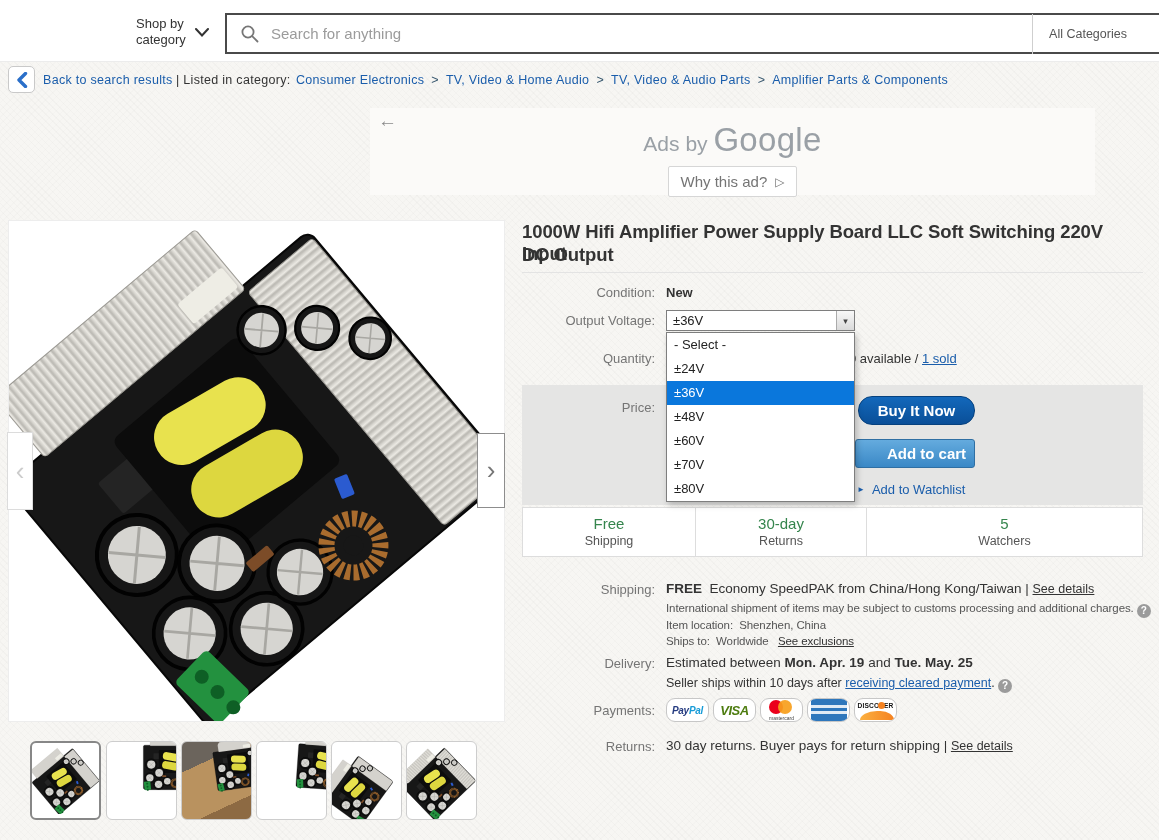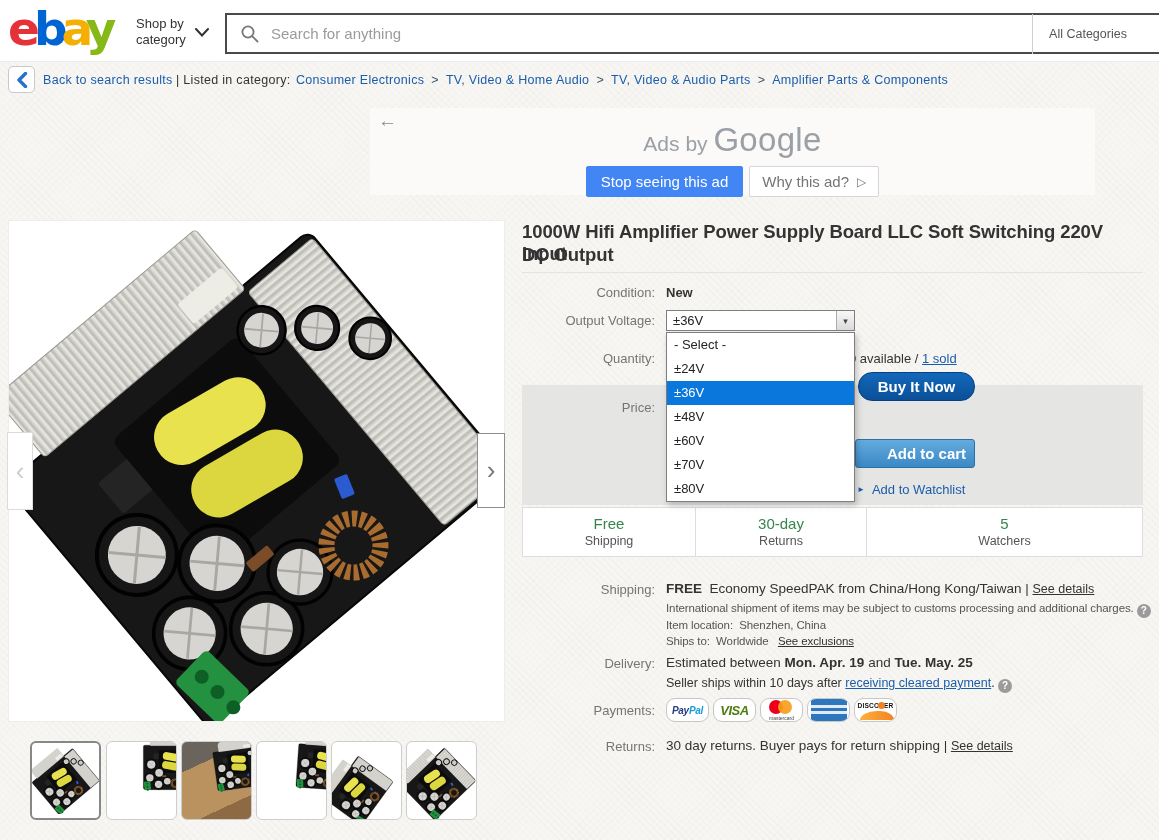--- a/index.html
+++ b/index.html
@@ -67,21 +67,21 @@
   .select-box { position:absolute; left:666px; top:310px; width:189px; height:21px; background:#fff; border:1px solid #7e7e7e; display:flex; align-items:stretch; z-index:31; cursor:pointer; }
   .select-box .txt { flex:1; font-size:13px; color:#222; padding-left:6px; line-height:19px; }
   .select-box .btn { width:18px; background:linear-gradient(#f8f8f8,#dadada); border-left:1px solid #ababab; display:flex; align-items:center; justify-content:center; font-size:9px; color:#444; }
   .option-list { position:absolute; left:666px; top:332px; width:189px; background:#fff; border:1px solid #7e7e7e; z-index:30; box-shadow:2px 3px 6px rgba(0,0,0,.22); }
   .option { height:24px; line-height:24px; padding-left:7px; font-size:13px; color:#222; cursor:pointer; }
   .option.selected { background:#0a77dc; color:#fff; }
 
   .qtyline { position:absolute; left:849px; top:351px; font-size:13px; color:#333; z-index:5; white-space:nowrap; }
 
   .pricebox { position:absolute; left:522px; top:385px; width:621px; height:120px; background:#e5e5e4; z-index:1; }
-  .btn-buy { position:absolute; left:858px; top:372px; width:117px; height:29px; border:1px solid #06417e; border-radius:14px; background:linear-gradient(#1368bb,#0a4f98); color:#fff; font-weight:bold; font-size:15px; cursor:pointer; z-index:2; font-family:"Liberation Sans",sans-serif; }
+  .btn-buy { position:absolute; left:858px; top:396px; width:117px; height:29px; border:1px solid #06417e; border-radius:14px; background:linear-gradient(#1368bb,#0a4f98); color:#fff; font-weight:bold; font-size:15px; cursor:pointer; z-index:2; font-family:"Liberation Sans",sans-serif; }
   .btn-cart { position:absolute; left:855px; top:439px; width:120px; height:29px; border:1px solid #2f6fa3; border-radius:3px; background:linear-gradient(#64abde,#3a88c6); color:#fff; font-weight:bold; font-size:15px; cursor:pointer; z-index:2; font-family:"Liberation Sans",sans-serif;padding-left:23px; }
   .watch { position:absolute; left:857px; top:482px; font-size:13px; z-index:2; display:flex; align-items:center; gap:7px; }
   .watch .tri { font-size:8px; color:#1a5dab; }
 
   .benefits { position:absolute; left:522px; top:507px; width:621px; height:50px; background:#fff; border:1px solid #ddd; display:flex; z-index:2; }
   .bcol { display:flex; flex-direction:column; align-items:center; justify-content:center; line-height:1.25; }
   .bcol + .bcol { border-left:1px solid #ddd; }
   .bc1 { width:172px; } .bc2 { width:171px; } .bc3 { flex:1; }
   .bval { font-size:15px; color:#35854d; }
   .blab { font-size:12.5px; color:#555; }
@@ -159,23 +159,20 @@
             <circle cx="9" cy="48" r="7" fill="#0e5f25"></circle>
           </g>
           <rect x="54" y="50" width="14" height="22" rx="2" fill="#2b5bd0" transform="rotate(18 61 61)"></rect>
           <rect x="-64" y="56" width="28" height="12" rx="2" fill="#7c4c28"></rect>
         </g>
       </symbol>
     </defs>
   </svg>
 
   <header class="topbar">
-    <div class="logo">
-      <span class="l0">e</span><span class="l1">b</span><span class="l2">a</span><span class="l3">y</span>
-    </div>
     <div class="shopby">
       <div class="lines">
         <div>Shop by</div>
         <div>category</div>
       </div>
       <svg width="14" height="9" viewBox="0 0 14 9">
           <path d="M1 1 L7 7.5 L13 1" fill="none" stroke="#333" stroke-width="2" stroke-linecap="round"></path>
         </svg>
     </div>
     <div class="searchbar">
@@ -208,21 +205,20 @@
     <a>Amplifier Parts &amp; Components</a>
   </nav>
 
   <section class="ad">
     <span class="ad-back">←</span>
     <div class="ad-title">
       <span>Ads by</span>
       <span class="goog">Google</span>
     </div>
     <div class="ad-buttons">
-      <button class="ad-stop">Stop seeing this ad</button>
       <button class="ad-why">
         <span>Why this ad?</span>
         <span class="adchoices">▷</span>
       </button>
     </div>
   </section>
 
   <section class="gallery">
     <svg class="main-photo" viewBox="0 0 500 500" preserveAspectRatio="xMidYMid slice">
         <use href="#board-art"></use>

